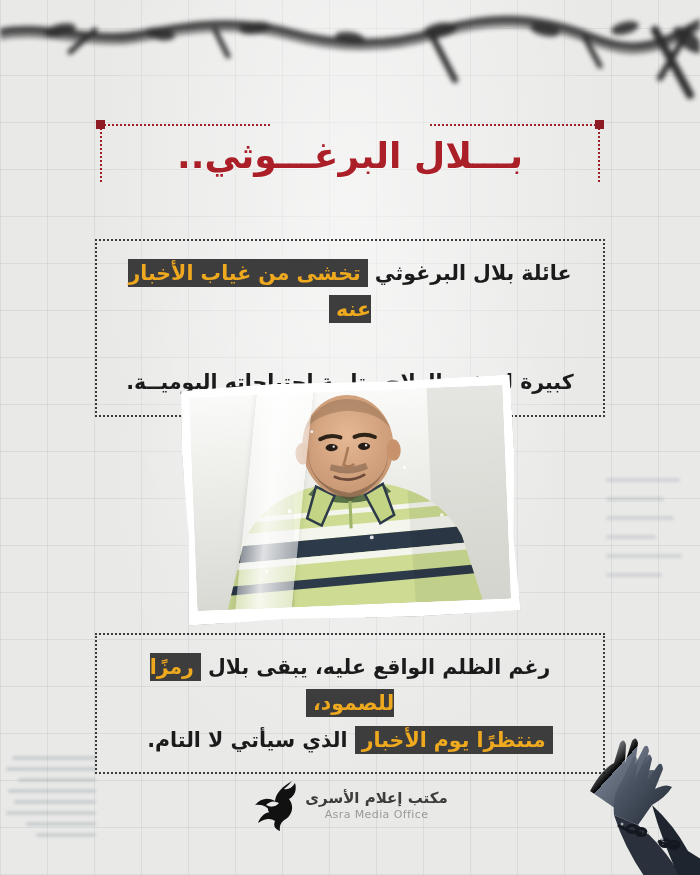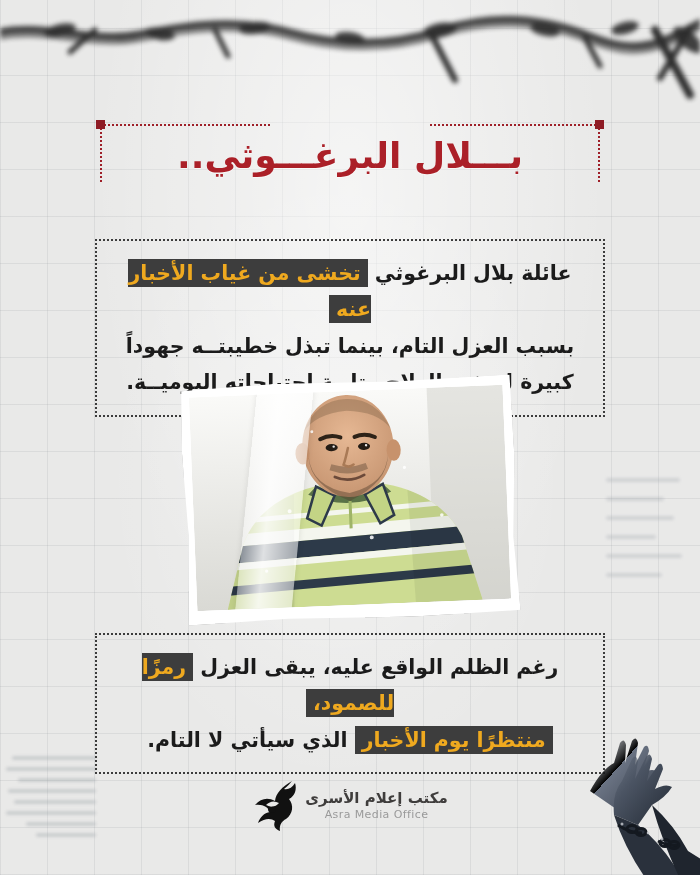--- a/index.html
+++ b/index.html
@@ -120,21 +120,21 @@
   </div>
 
   <header class="title-block">
     <span class="bracket bracket-l"></span>
     <span class="bracket bracket-r"></span>
     <h1 class="poster-title">بـــلال البرغـــوثي..</h1>
   </header>
 
   <section class="para para1">
     <p><span>عائلة بلال البرغوثي </span><mark>تخشى من غياب الأخبار عنه</mark><br>
-    <span>بسبب العزل التام، بينما تبذل خطيبتــه جهوداً</span><br>
+    <br>
     <span>كبيرة لتوفير العلاج وتلبية احتياجاته اليوميــة.</span></p>
   </section>
 
   <figure class="photo" style="margin:0">
     <div class="photo-inner">
       <svg viewBox="0 0 310 218" preserveAspectRatio="none" aria-hidden="true">
         <defs>
           <linearGradient id="bg" x1="0" y1="0" x2="0" y2="1">
             <stop offset="0" stop-color="#fafaf8"></stop>
               <stop offset="1" stop-color="#d9d9d4"></stop>
@@ -195,21 +195,21 @@
           <circle cx="120" cy="40" r="1.5"></circle>
             <circle cx="245" cy="130" r="1.8"></circle>
             <circle cx="70" cy="180" r="1.6"></circle>
         </g>
       </svg>
       <div class="tape"></div>
     </div>
   </figure>
 
   <section class="para para2">
-    <p><span>رغم الظلم الواقع عليه، يبقى العزل </span><mark>رمزًا للصمود،</mark><br>
+    <p><span>رغم الظلم الواقع عليه، يبقى بلال </span><mark>رمزًا للصمود،</mark><br>
     <mark>منتظرًا يوم الأخبار</mark><span> الذي سيأتي لا التام.</span></p>
   </section>
 
   <footer class="logo">
     <svg class="logo-mark" viewBox="0 0 46 52" aria-hidden="true">
       <g fill="#111">
         <path d="M40,2 C30,8 24,14 23,22 C16,18 9,19 3,26 C11,25 16,28 18,33 C12,34 8,38 6,44 C13,39 19,39 23,42 C21,47 23,50 28,52 C27,46 30,42 34,40 C41,35 42,26 37,20 C43,17 45,10 43,4 C40,9 36,11 32,10 C36,7 38,4 40,2 Z"></path>
         <circle cx="20" cy="30" r="4" fill="#111"></circle>
         <path d="M14,26 Q20,20 27,24 Q22,30 14,26 Z" fill="#e9e9e8"></path>
         <circle cx="19" cy="26" r="1.4" fill="#e9e9e8"></circle>

